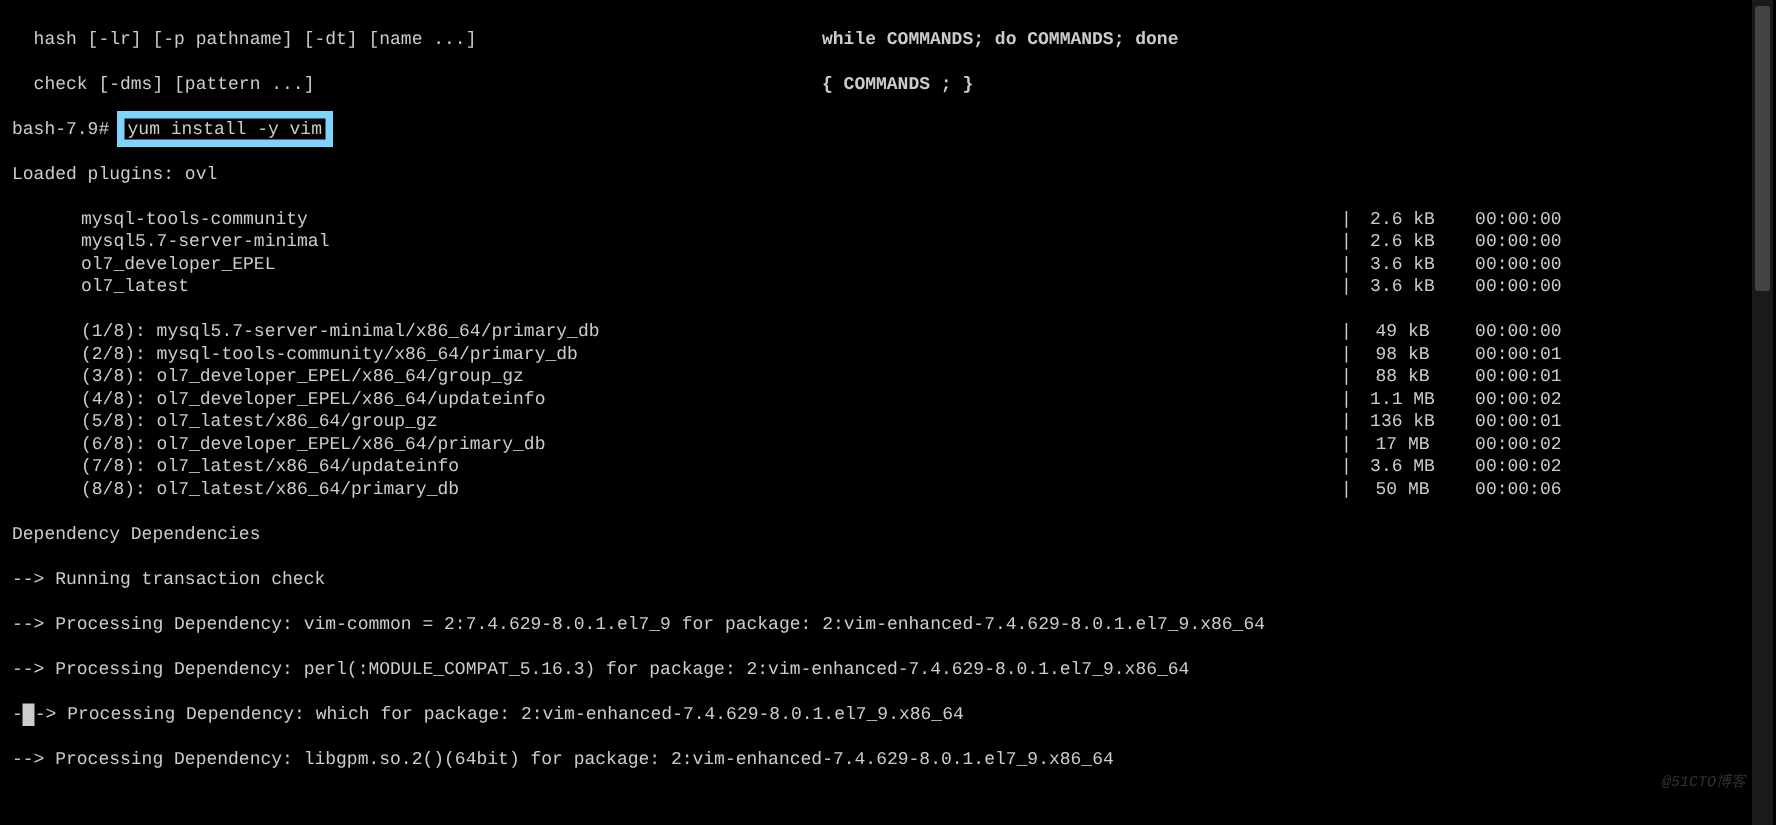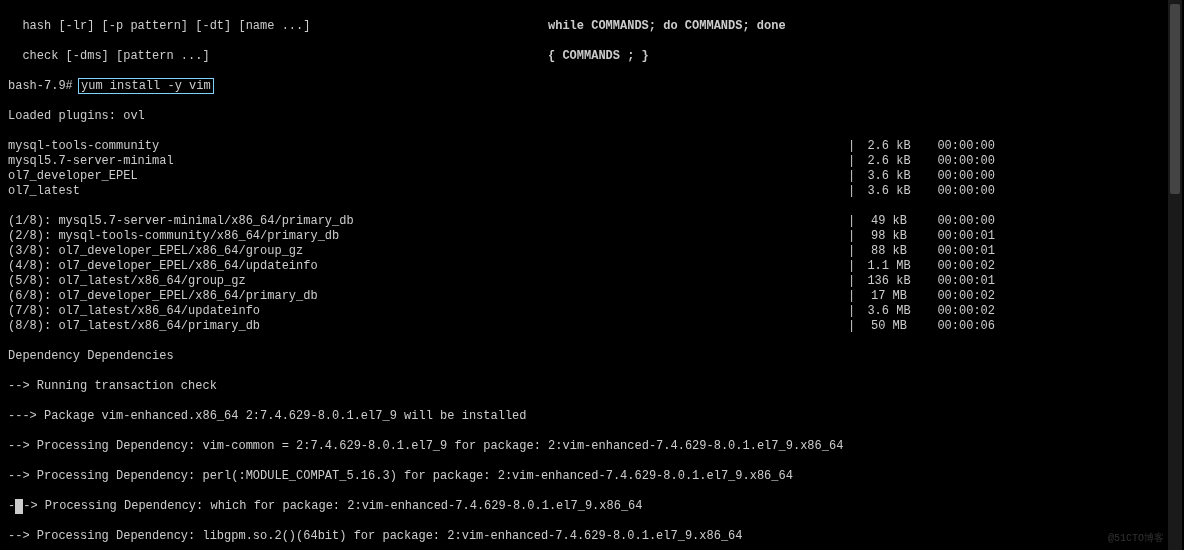--- a/index.html
+++ b/index.html
@@ -16,32 +16,32 @@
 }
 .terminal {
   padding: 4px 8px;
   white-space: pre;
   position: relative;
 }
 .line { display: flex; }
 .col-left { flex: 0 0 540px; }
 .col-right { flex: 1; font-weight: bold; }
 .highlight {
-  border: 1px solid #7dd3fc;
+  border: 5px solid #7dd3fc;
   padding: 0 2px;
   margin-left: -2px;
 }
 .cursor {
   background: #ccc;
   color: #000;
   display: inline-block;
   width: 8px;
 }
 .dl-row { display: flex; }
-.dl-label { width: 840px; }
+.dl-label { width: 840px; margin-left: 46px; }
 .dl-bar { width: 15px; }
 .dl-size { width: 60px; text-align: center; padding-right: 8px; }
 .dl-time { width: 70px; }
 .scrollbar {
   position: absolute;
   right: 2px;
   top: 0;
   width: 14px;
   height: 550px;
   background: #1a1a1a;
@@ -51,38 +51,38 @@
   top: 4px;
   left: 2px;
   width: 10px;
   height: 190px;
   background: #444;
   border-radius: 2px;
 }
 .watermark {
   position: absolute;
   right: 20px;
-  bottom: 4px;
+  bottom: 20px;
   color: #333;
   font-size: 10px;
+  font-style: italic;
 }
 </style>
 </head>
 <body>
 
 <div class="terminal">
-<div class="line"><span class="col-left">  hash [-lr] [-p pattern] [-dt] [name ...]</span><span class="col-right">while COMMANDS; do COMMANDS; done</span></div>
+<div class="line"><span class="col-left">  hash [-lr] [-p pathname] [-dt] [name ...]</span><span class="col-right">while COMMANDS; do COMMANDS; done</span></div>
 <div class="line"><span class="col-left">  check [-dms] [pattern ...]</span><span class="col-right">{ COMMANDS ; }</span></div>
 <div><span>bash-7.9# </span><span class="highlight">yum install -y vim</span></div>
 <div>Loaded plugins: ovl</div>
 <div id="repos"><div class="dl-row"><span class="dl-label">mysql-tools-community</span><span class="dl-bar">|</span><span class="dl-size">2.6 kB</span><span class="dl-time">  00:00:00</span></div><div class="dl-row"><span class="dl-label">mysql5.7-server-minimal</span><span class="dl-bar">|</span><span class="dl-size">2.6 kB</span><span class="dl-time">  00:00:00</span></div><div class="dl-row"><span class="dl-label">ol7_developer_EPEL</span><span class="dl-bar">|</span><span class="dl-size">3.6 kB</span><span class="dl-time">  00:00:00</span></div><div class="dl-row"><span class="dl-label">ol7_latest</span><span class="dl-bar">|</span><span class="dl-size">3.6 kB</span><span class="dl-time">  00:00:00</span></div></div>
 <div id="downloads"><div class="dl-row"><span class="dl-label">(1/8): mysql5.7-server-minimal/x86_64/primary_db</span><span class="dl-bar">|</span><span class="dl-size">49 kB</span><span class="dl-time">  00:00:00</span></div><div class="dl-row"><span class="dl-label">(2/8): mysql-tools-community/x86_64/primary_db</span><span class="dl-bar">|</span><span class="dl-size">98 kB</span><span class="dl-time">  00:00:01</span></div><div class="dl-row"><span class="dl-label">(3/8): ol7_developer_EPEL/x86_64/group_gz</span><span class="dl-bar">|</span><span class="dl-size">88 kB</span><span class="dl-time">  00:00:01</span></div><div class="dl-row"><span class="dl-label">(4/8): ol7_developer_EPEL/x86_64/updateinfo</span><span class="dl-bar">|</span><span class="dl-size">1.1 MB</span><span class="dl-time">  00:00:02</span></div><div class="dl-row"><span class="dl-label">(5/8): ol7_latest/x86_64/group_gz</span><span class="dl-bar">|</span><span class="dl-size">136 kB</span><span class="dl-time">  00:00:01</span></div><div class="dl-row"><span class="dl-label">(6/8): ol7_developer_EPEL/x86_64/primary_db</span><span class="dl-bar">|</span><span class="dl-size">17 MB</span><span class="dl-time">  00:00:02</span></div><div class="dl-row"><span class="dl-label">(7/8): ol7_latest/x86_64/updateinfo</span><span class="dl-bar">|</span><span class="dl-size">3.6 MB</span><span class="dl-time">  00:00:02</span></div><div class="dl-row"><span class="dl-label">(8/8): ol7_latest/x86_64/primary_db</span><span class="dl-bar">|</span><span class="dl-size">50 MB</span><span class="dl-time">  00:00:06</span></div></div>
 <div>Dependency Dependencies</div>
 <div>--&gt; Running transaction check</div>
-<div>---&gt; Package vim-enhanced.x86_64 2:7.4.629-8.0.1.el7_9 will be installed</div>
 <div>--&gt; Processing Dependency: vim-common = 2:7.4.629-8.0.1.el7_9 for package: 2:vim-enhanced-7.4.629-8.0.1.el7_9.x86_64</div>
 <div>--&gt; Processing Dependency: perl(:MODULE_COMPAT_5.16.3) for package: 2:vim-enhanced-7.4.629-8.0.1.el7_9.x86_64</div>
 <div><span>-</span><span class="cursor"> </span><span>-&gt; Processing Dependency: which for package: 2:vim-enhanced-7.4.629-8.0.1.el7_9.x86_64</span></div>
 <div>--&gt; Processing Dependency: libgpm.so.2()(64bit) for package: 2:vim-enhanced-7.4.629-8.0.1.el7_9.x86_64</div>
 
 
 
 
 
 

